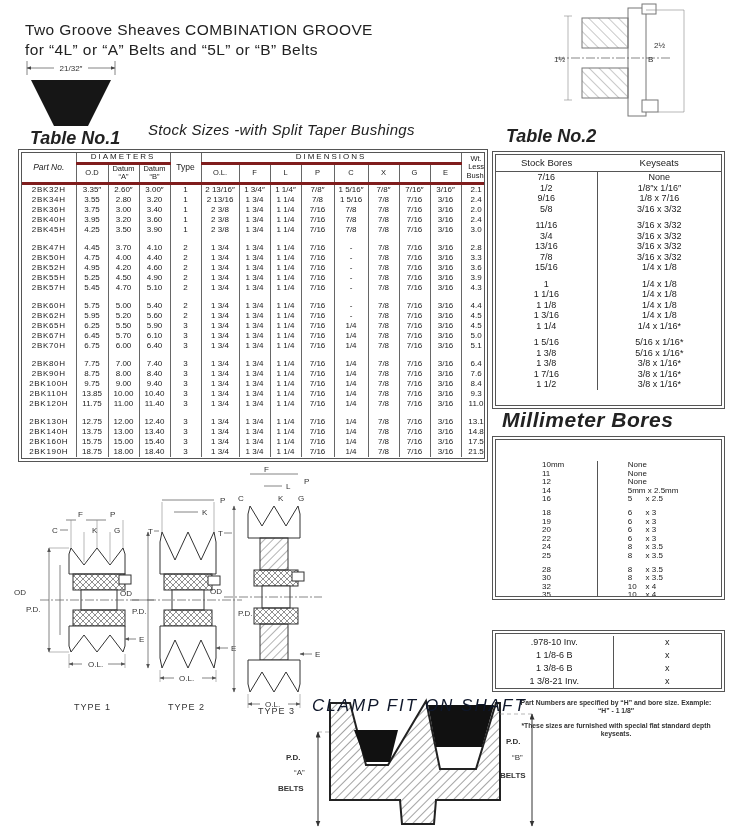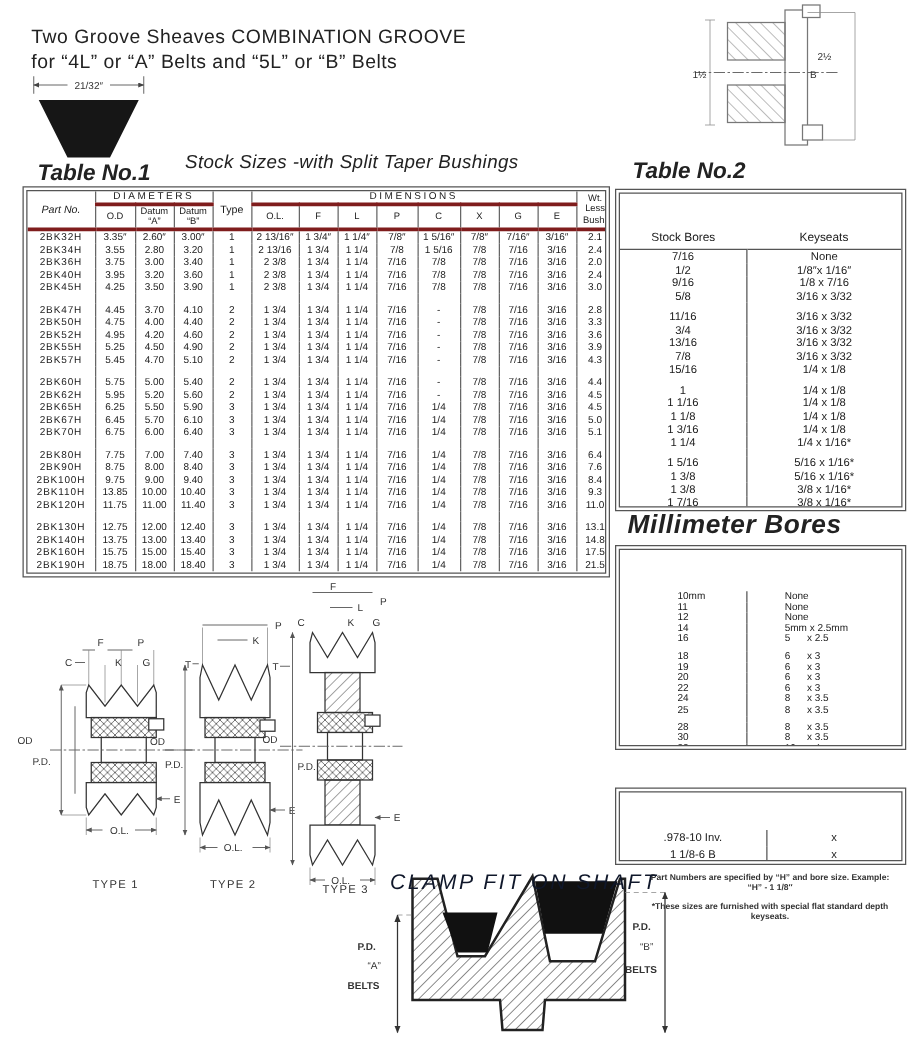--- a/index.html
+++ b/index.html
@@ -18,21 +18,21 @@
   #t1{border-collapse:collapse;width:100%;table-layout:fixed;}
   #t1 th,#t1 td{border-right:1px solid #666;padding:0;text-align:center;font-weight:normal;}
   #t1 th{border-bottom:3px solid #7f1d1d;font-size:7.5px;line-height:8.5px;}
   #t1 th.grp{font-size:8px;letter-spacing:2px;}
   #t1 th.part{font-style:italic;font-size:8.5px;}
   #t1 th.wt{font-size:7.5px;}
   #t1 td{font-size:8px;line-height:10px;white-space:nowrap;}
   #t1 td.pn{letter-spacing:.7px;}
   #t1 tr.gap td{height:8px;}
   
-  .t2c{border-collapse:collapse;width:100%;table-layout:fixed;margin-top:28px;}
+  .t2c{border-collapse:collapse;width:100%;table-layout:fixed;}
   .t2c th,.t2c td{padding:0;text-align:center;font-weight:normal;}
   .t2c th{border-bottom:1px solid #555;font-size:9.5px;line-height:16px;}
   .t2c td:first-child{border-right:1px solid #555;}
   #t2 td{font-size:9px;line-height:10.5px;}
   #t2 tr.gap td{height:6px;}
   #tmm td{font-size:8px;line-height:8.6px;}
   #tmm td.bore{text-align:left;padding-left:46px;}
   #tmm td.key{text-align:left;padding-left:30px;white-space:pre;}
   #tmm tr.gap td{height:5px;}
   #tsp td{font-size:9px;line-height:13px;}
@@ -698,21 +698,21 @@
               <td>1 1/2</td>
               <td>3/8 x 1/16*</td>
             </tr>
           </tbody>
       </table>
     </div>
   </div>
 
   <div class="abs h-big" style="left:502px;top:408px;font-size:21px;letter-spacing:.5px;">Millimeter Bores</div>
   <div class="box" style="left:492px;top:436px;width:233px;height:164px;">
-    <div class="inner" style="padding-top:5px;">
+    <div class="inner" style="padding-top:21px;">
       <table class="t2c" id="tmm">
         <colgroup>
             <col style="width:45%">
             <col style="width:55%">
           </colgroup>
         <tbody id="tmmbody">
             <tr>
               <td class="bore">10mm</td>
               <td class="key">None</td>
             </tr>

